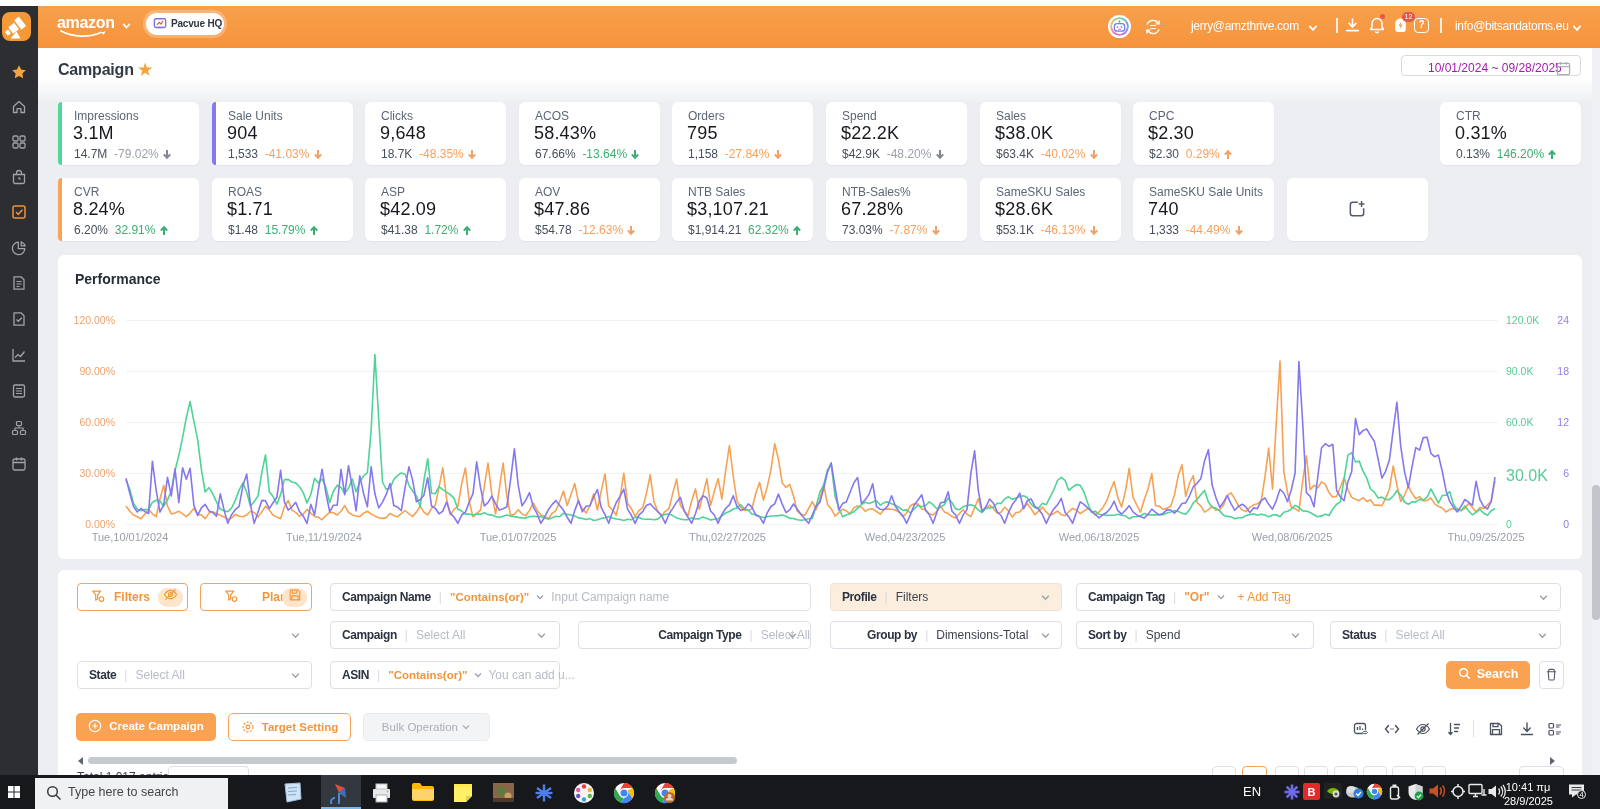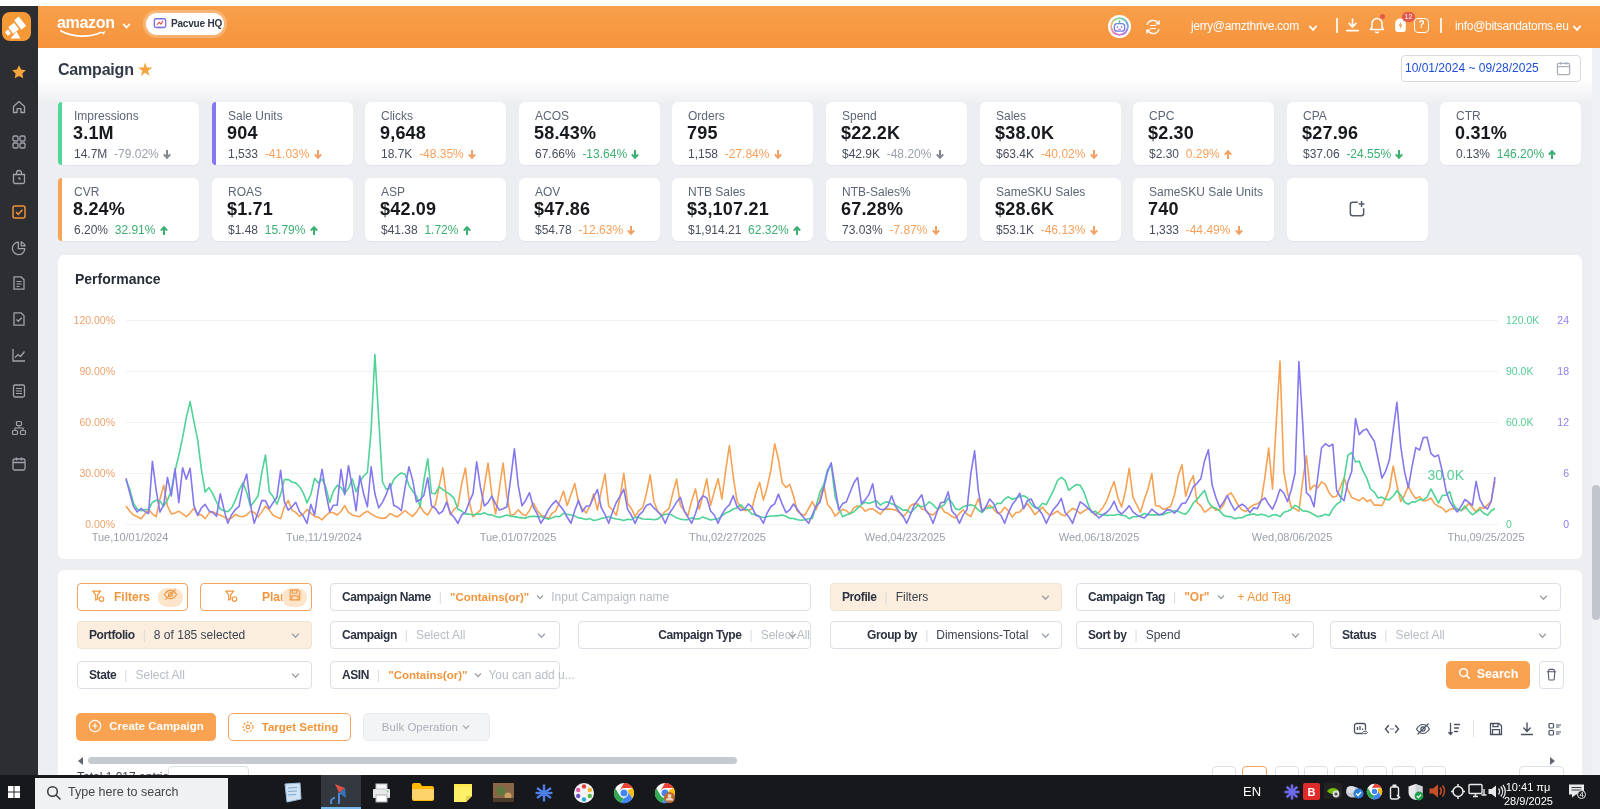--- a/index.html
+++ b/index.html
@@ -5,24 +5,24 @@
 * { margin:0; padding:0; box-sizing:border-box; }
 html,body { width:1600px; height:809px; overflow:hidden; font-family:"Liberation Sans", sans-serif; background:#EDEEF2; }
 .abs { position:absolute; }
 #stage { position:relative; width:1600px; height:809px; }
 #sidebar { left:0; top:6px; width:38px; height:769px; background:#2D2E32; }
 #logo { left:2px; top:12px; width:29px; height:29px; background:#F59937; border-radius:8px; }
 #topbar { left:38px; top:6px; width:1562px; height:42px; background:linear-gradient(#F8A04B,#F6933D); }
 #topstrip { left:0; top:0; width:1600px; height:6px; background:#fff; }
 #header { left:38px; top:48px; width:1562px; height:54px; background:linear-gradient(#FFFFFF 55%,#EFF0F3); }
 #pgtitle { left:58px; top:60px; font-size:16px; font-weight:bold; letter-spacing:-0.2px; color:#333A47; }
-#datebox { left:1401px; top:55px; width:180px; height:27px; background:#fff; border:1px solid #D7DAE0; border-radius:4px; color:#1d4ed8; font-size:12px; line-height:25px; text-align:left; padding-left:3px; }
+#datebox { left:1401px; top:55px; width:180px; height:21px; background:#fff; border:1px solid #D7DAE0; border-radius:4px; color:#a21caf; font-size:12px; line-height:25px; text-align:left; padding-left:26px; }
 .kcard { position:absolute; background:#fff; border-radius:6px; width:141px; height:63px; box-shadow:0 1px 2px rgba(60,64,80,0.06); }
 .kcard .t { position:absolute; left:16px; top:7px; font-size:12px; color:#5C6676; white-space:nowrap; }
-.kcard .v { position:absolute; left:15px; top:21px; font-size:18px; font-weight:bold; color:#17191E; letter-spacing:0.2px; }
+.kcard .v { position:absolute; left:15px; top:21px; font-size:18px; font-weight:normal; color:#17191E; letter-spacing:0.2px; }
 .kcard .s { position:absolute; left:16px; top:45px; font-size:12px; color:#474E5C; white-space:nowrap; }
 .neg { color:#F7A05B; }
 .pos { color:#3BAF71; }
 .gry { color:#9BA1AB;margin-top:12px; }
 #chart { left:58px; top:255px; width:1524px; height:304px; background:#fff; border-radius:6px; }
 #fcard { left:58px; top:570px; width:1524px; height:239px; background:#fff; border-radius:6px 6px 0 0; }
 .fbox { position:absolute; height:28px; border:1px solid #DCDFE5; border-radius:4px; background:#fff; font-size:12px; line-height:26px; white-space:nowrap; }
 .fbox .lab { font-weight:bold; color:#2B3240; padding-left:11px; letter-spacing:-0.4px; }
 .fbox .sep { color:#D8DBE0; padding:0 8px; }
 .fbox .ph { color:#B7BCC5; }
@@ -214,27 +214,20 @@
           <path d="M5 1 v7 M1.8 5.4 L5 8.8 L8.2 5.4" stroke="#F2A164" stroke-width="2" fill="none"></path>
         </svg></div>
     </div>
 <div class="kcard abs" style="left:1133px;top:102px;">
       <div class="t">CPC</div>
       <div class="v">$2.30</div>
       <div class="s">$2.30 &nbsp;<span class="neg">0.29%</span> <svg width="10" height="11" viewBox="0 0 10 11" style="vertical-align:-2px">
           <path d="M5 10 v-7 M1.8 5.6 L5 2.2 L8.2 5.6" stroke="#F2A164" stroke-width="2" fill="none"></path>
         </svg></div>
     </div>
-<div class="kcard abs" style="left:1287px;top:102px;">
-      <div class="t">CPA</div>
-      <div class="v">$27.96</div>
-      <div class="s">$37.06 &nbsp;<span class="pos">-24.55%</span> <svg width="10" height="11" viewBox="0 0 10 11" style="vertical-align:-2px">
-          <path d="M5 1 v7 M1.8 5.4 L5 8.8 L8.2 5.4" stroke="#3BAF71" stroke-width="2" fill="none"></path>
-        </svg></div>
-    </div>
 <div class="kcard abs" style="left:1440px;top:102px;">
       <div class="t">CTR</div>
       <div class="v">0.31%</div>
       <div class="s">0.13% &nbsp;<span class="pos">146.20%</span> <svg width="10" height="11" viewBox="0 0 10 11" style="vertical-align:-2px">
           <path d="M5 10 v-7 M1.8 5.6 L5 2.2 L8.2 5.6" stroke="#3BAF71" stroke-width="2" fill="none"></path>
         </svg></div>
     </div>
 <div class="kcard abs" style="left:58px;top:178px;">
       <div class="t">CVR</div>
       <div class="v">8.24%</div>
@@ -307,21 +300,21 @@
 <div class="abs" style="left:126px;top:371px;width:1372px;height:1px;background:#F1F2F4;"></div>
 <div class="abs" style="left:40px;top:365px;width:75px;text-align:right;font-size:10.5px;color:#F0A26C;">90.00%</div>
 <div class="abs" style="left:1506px;top:365px;width:40px;font-size:10.5px;color:#56CD95;">90.0K</div>
 <div class="abs" style="left:1545px;top:365px;width:24px;text-align:right;font-size:10.5px;color:#8D80EC;">18</div>
 <div class="abs" style="left:126px;top:422px;width:1372px;height:1px;background:#F1F2F4;"></div>
 <div class="abs" style="left:40px;top:416px;width:75px;text-align:right;font-size:10.5px;color:#F0A26C;">60.00%</div>
 <div class="abs" style="left:1506px;top:416px;width:40px;font-size:10.5px;color:#56CD95;">60.0K</div>
 <div class="abs" style="left:1545px;top:416px;width:24px;text-align:right;font-size:10.5px;color:#8D80EC;">12</div>
 <div class="abs" style="left:126px;top:473px;width:1372px;height:1px;background:#F1F2F4;"></div>
 <div class="abs" style="left:40px;top:467px;width:75px;text-align:right;font-size:10.5px;color:#F0A26C;">30.00%</div>
-<div class="abs" style="left:1424px;top:467px;width:40px;font-size:14px;color:#56CD95;text-align:right;">30.0K</div>
+<div class="abs" style="left:1506px;top:467px;width:40px;font-size:16px;color:#56CD95;text-align:right;">30.0K</div>
 <div class="abs" style="left:1545px;top:467px;width:24px;text-align:right;font-size:10.5px;color:#8D80EC;">6</div>
 <div class="abs" style="left:126px;top:524px;width:1372px;height:1px;background:#F1F2F4;"></div>
 <div class="abs" style="left:40px;top:518px;width:75px;text-align:right;font-size:10.5px;color:#F0A26C;">0.00%</div>
 <div class="abs" style="left:1506px;top:518px;width:40px;font-size:10.5px;color:#56CD95;">0</div>
 <div class="abs" style="left:1545px;top:518px;width:24px;text-align:right;font-size:10.5px;color:#8D80EC;">0</div>
 <div class="abs" style="left:75px;top:531px;width:110px;text-align:center;font-size:11px;color:#9AA0AA;">Tue,10/01/2024</div>
 <div class="abs" style="left:269px;top:531px;width:110px;text-align:center;font-size:11px;color:#9AA0AA;">Tue,11/19/2024</div>
 <div class="abs" style="left:463px;top:531px;width:110px;text-align:center;font-size:11px;color:#9AA0AA;">Tue,01/07/2025</div>
 <div class="abs" style="left:656px;top:531px;width:110px;text-align:right;font-size:11px;color:#9AA0AA;">Thu,02/27/2025</div>
 <div class="abs" style="left:850px;top:531px;width:110px;text-align:center;font-size:11px;color:#9AA0AA;">Wed,04/23/2025</div>
@@ -365,21 +358,20 @@
 <div class="fbox abs" style="left:830px;top:583px;width:232px;background:#FBEEDF;border-color:#EFE3D3;"><span class="lab">Profile</span><span class="sep">|</span><span class="val">Filters</span></div>
     <svg class="abs" width="11" height="11" viewBox="0 0 10 10" style="left:1040px;top:592px;">
       <path d="M2 3.5 L5 6.5 L8 3.5" stroke="#9CA1AA" stroke-width="1.3" fill="none"></path>
     </svg>
 <div class="fbox abs" style="left:1076px;top:583px;width:485px;background:#fff;border-color:#DCDFE5;"><span class="lab">Campaign Tag</span><span class="sep">|</span><span class="org">"Or"</span><svg width="10" height="10" viewBox="0 0 10 10" style="vertical-align:-1px;margin-left:6px;">
         <path d="M2 3.5 L5 6.5 L8 3.5" stroke="#9CA1AA" stroke-width="1.3" fill="none"></path>
       </svg><span class="org" style="margin-left:12px;font-weight:normal;">+ Add Tag</span></div>
     <svg class="abs" width="11" height="11" viewBox="0 0 10 10" style="left:1538px;top:592px;">
       <path d="M2 3.5 L5 6.5 L8 3.5" stroke="#9CA1AA" stroke-width="1.3" fill="none"></path>
     </svg>
-<div class="fbox abs" style="left:77px;top:621px;width:235px;background:#FBEEDF;border-color:#EFE3D3;"><span class="lab">Portfolio</span><span class="sep">|</span><span class="val">8 of 185 selected</span></div>
     <svg class="abs" width="11" height="11" viewBox="0 0 10 10" style="left:290px;top:630px;">
       <path d="M2 3.5 L5 6.5 L8 3.5" stroke="#9CA1AA" stroke-width="1.3" fill="none"></path>
     </svg>
 <div class="fbox abs" style="left:330px;top:621px;width:230px;background:#fff;border-color:#DCDFE5;"><span class="lab">Campaign</span><span class="sep">|</span><span class="ph">Select All</span></div>
     <svg class="abs" width="11" height="11" viewBox="0 0 10 10" style="left:536px;top:630px;">
       <path d="M2 3.5 L5 6.5 L8 3.5" stroke="#9CA1AA" stroke-width="1.3" fill="none"></path>
     </svg>
 <div class="fbox abs" style="left:578px;top:621px;width:233px;background:#fff;border-color:#DCDFE5;text-align:right;"><span class="lab">Campaign Type</span><span class="sep">|</span><span class="ph">Select All</span></div>
     <svg class="abs" width="11" height="11" viewBox="0 0 10 10" style="left:787px;top:630px;">
       <path d="M2 3.5 L5 6.5 L8 3.5" stroke="#9CA1AA" stroke-width="1.3" fill="none"></path>

